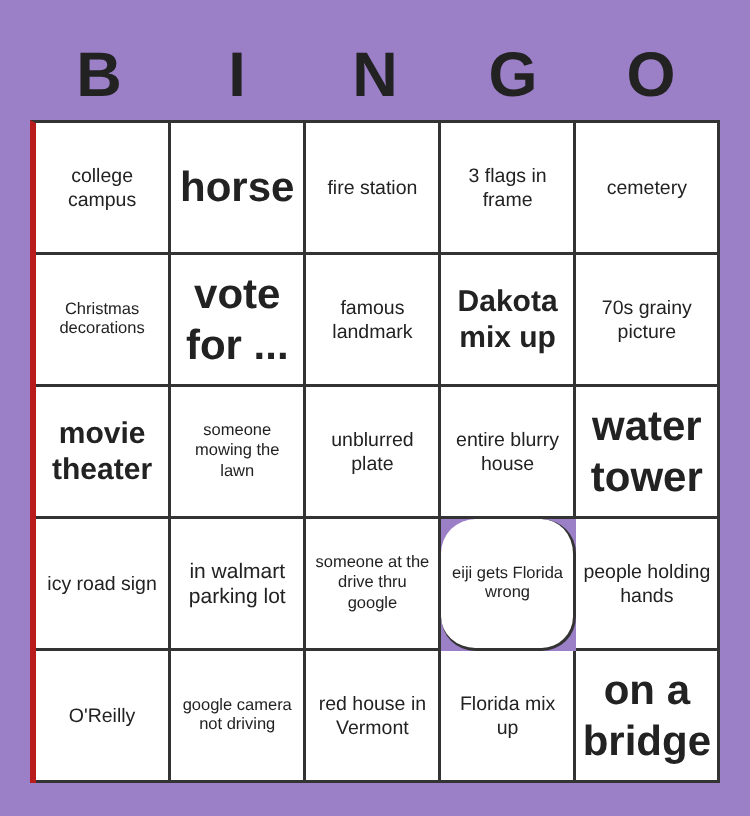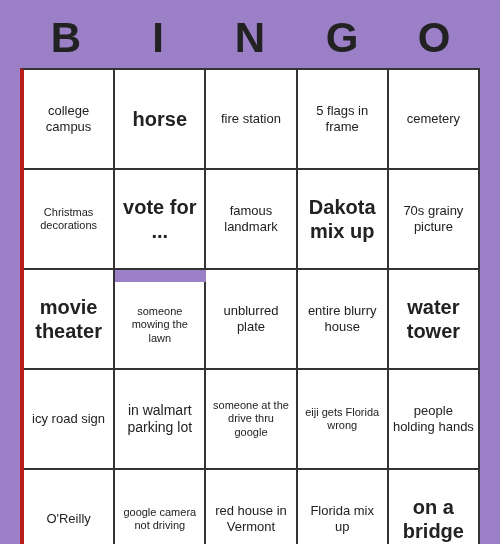--- a/index.html
+++ b/index.html
@@ -43,21 +43,21 @@
       display: flex;
       align-items: center;
       justify-content: center;
       text-align: center;
       padding: 4px;
       font-size: 13px;
       line-height: 1.2;
       color: #222;
     }
     .bingo-cell.large-text {
-      font-size: 20px;
+      font-size: 28px;
       font-weight: bold;
     }
     .bingo-cell.medium-text {
       font-size: 20px;
       font-weight: bold;
     }
   </style>
 </head>
 <body>
 
@@ -66,36 +66,36 @@
     <div class="bingo-letter">B</div>
     <div class="bingo-letter">I</div>
     <div class="bingo-letter">N</div>
     <div class="bingo-letter">G</div>
     <div class="bingo-letter">O</div>
   </div>
   <div class="bingo-grid" id="grid-container">
   <div class="bingo-cell">college campus</div>
       <div class="bingo-cell large-text">horse</div>
       <div class="bingo-cell">fire station</div>
-      <div class="bingo-cell">5 flags in frame</div>
+      <div class="bingo-cell">3 flags in frame</div>
       <div class="bingo-cell">cemetery</div>
       <div class="bingo-cell" style="font-size: 11px;">Christmas decorations</div>
       <div class="bingo-cell large-text">vote for ...</div>
       <div class="bingo-cell">famous landmark</div>
       <div class="bingo-cell medium-text">Dakota mix up</div>
       <div class="bingo-cell">70s grainy picture</div>
       <div class="bingo-cell medium-text">movie theater</div>
-      <div class="bingo-cell" style="font-size: 11px; margin-top: 12px;">someone mowing the lawn</div>
+      <div class="bingo-cell" style="font-size: 11px;">someone mowing the lawn</div>
       <div class="bingo-cell">unblurred plate</div>
       <div class="bingo-cell">entire blurry house</div>
       <div class="bingo-cell large-text">water tower</div>
       <div class="bingo-cell">icy road sign</div>
       <div class="bingo-cell" style="font-size: 14px;">in walmart parking lot</div>
       <div class="bingo-cell" style="font-size: 11px;">someone at the drive thru google</div>
-      <div class="bingo-cell" style="font-size: 11px;">eiji gets Florida wrong</div>
+      <div class="bingo-cell" style="font-size: 11px; border-radius: 23px;">eiji gets Florida wrong</div>
       <div class="bingo-cell">people holding hands</div>
       <div class="bingo-cell">O'Reilly</div>
       <div class="bingo-cell" style="font-size: 11px;">google camera not driving</div>
       <div class="bingo-cell">red house in Vermont</div>
       <div class="bingo-cell">Florida mix up</div>
       <div class="bingo-cell large-text">on a bridge</div>
     </div>
 </div>
 
 </body></html>

